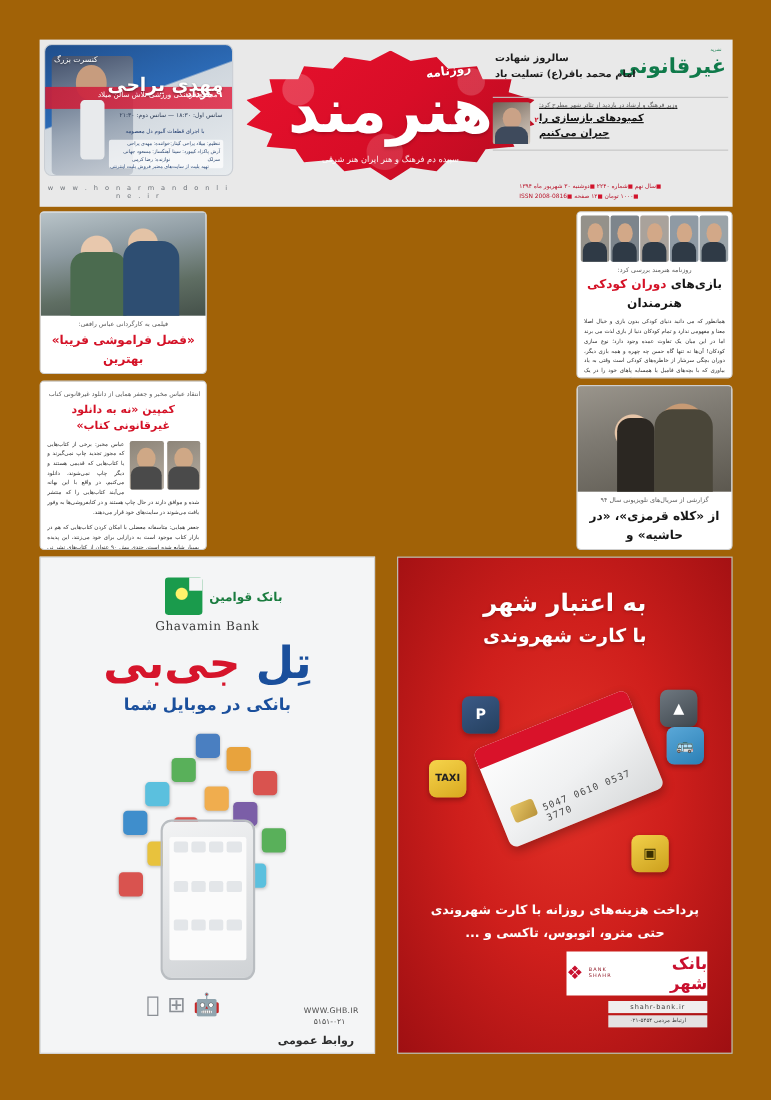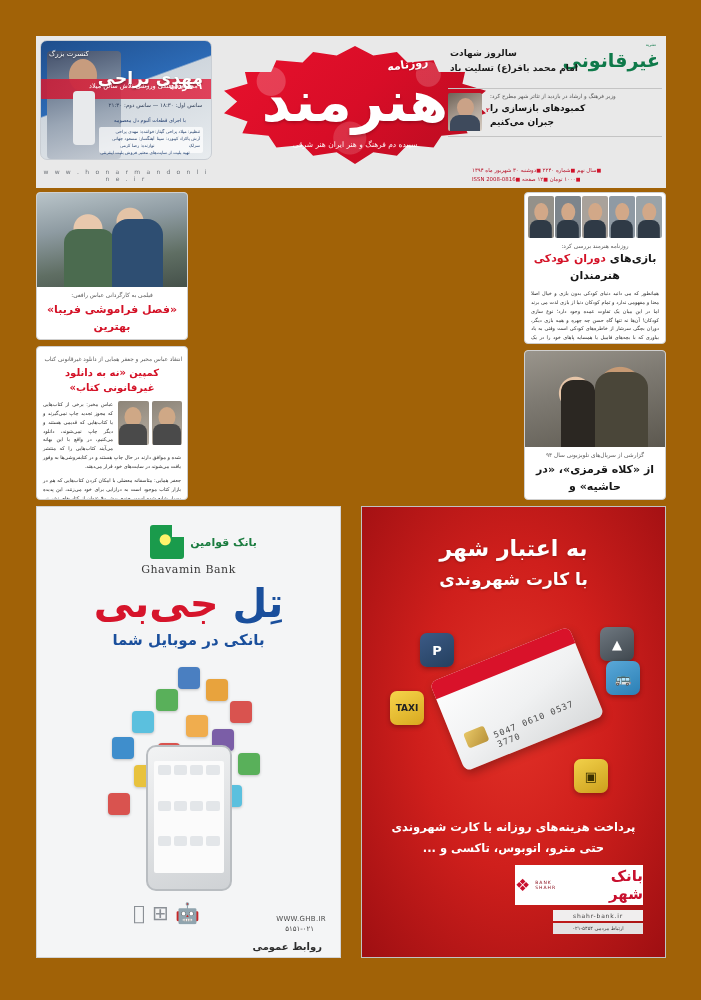--- a/index.html
+++ b/index.html
@@ -225,20 +225,21 @@
   }
   .hdr-item .thumb::after {
     content: ""; position: absolute;
     left: 2px; top: 22px; width: 30px; height: 18px;
     border-radius: 9px 9px 0 0; background: #3e4a5c;
   }
   .hdr-item .txt {
     position: absolute;
     right: 0; top: 0; width: 172px;
     text-align: left;
+    text-decoration: underline;
   }
   .hdr-item .kick {
     font-size: 5.6px; color: #555; line-height: 1.55;
   }
   .hdr-item .head {
     font-size: 9px; font-weight: bold; color: #111;
     line-height: 1.5; margin-top: 1px;
   }
   .hdr-item .pg {
     position: absolute; left: 38px; top: 14px;

